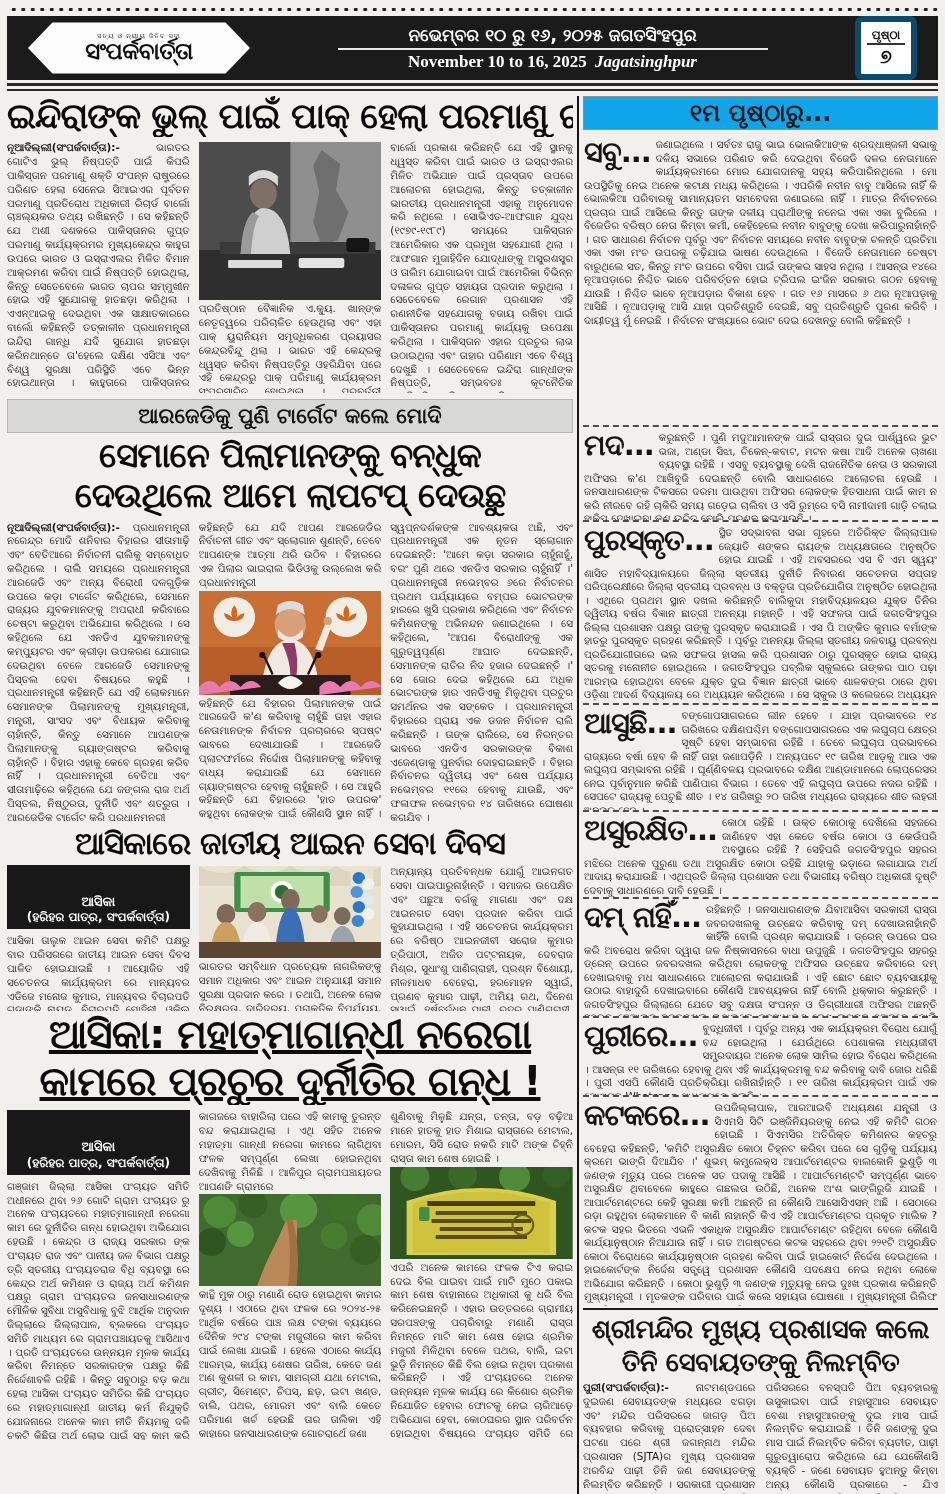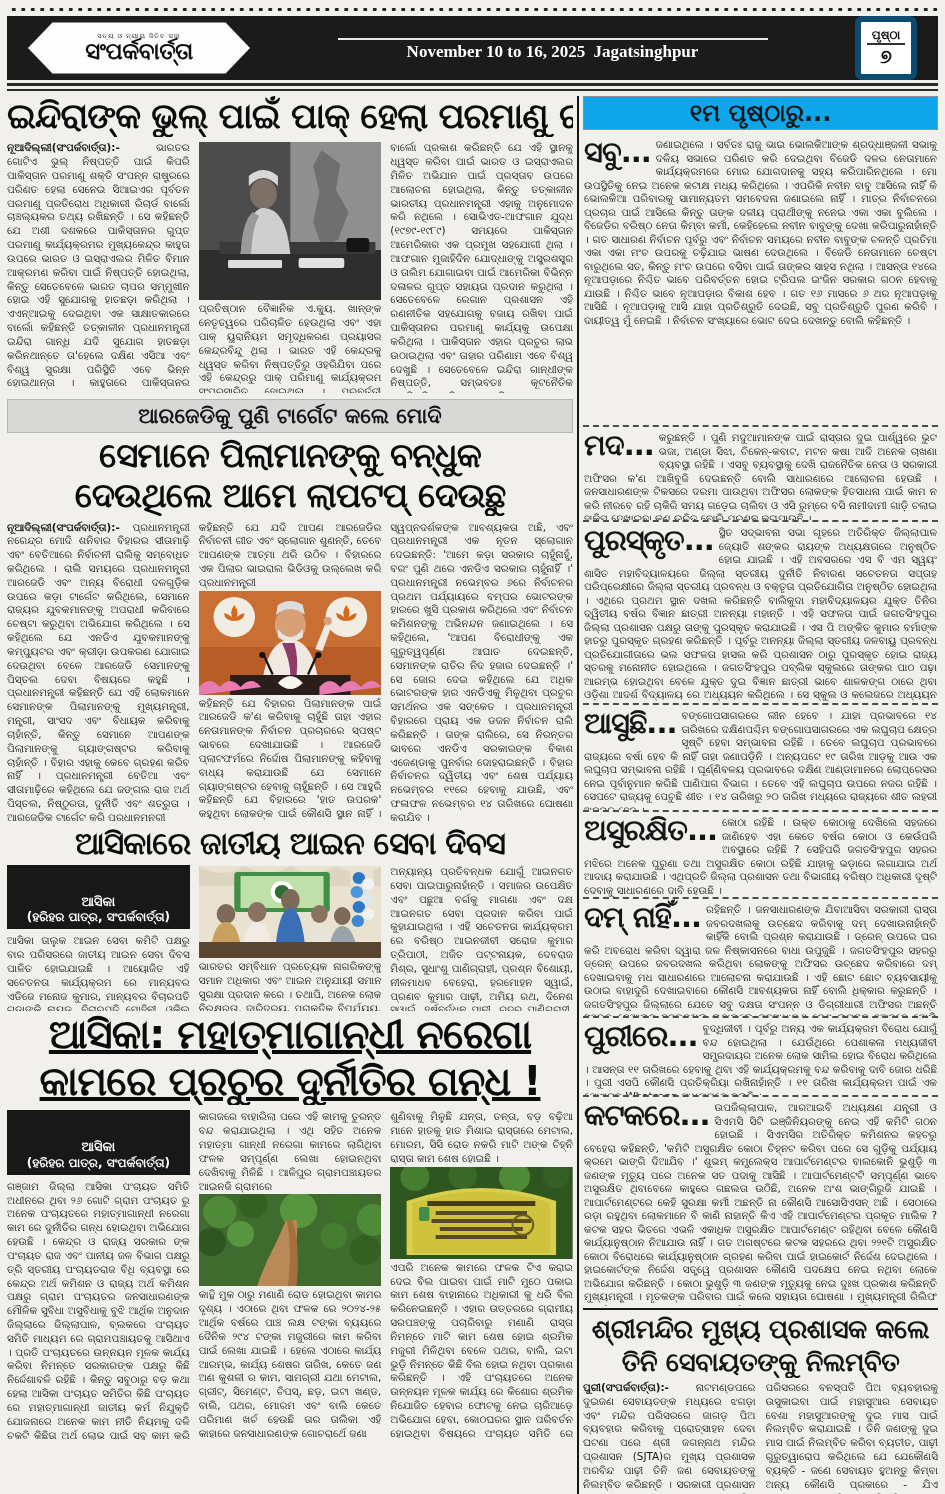--- a/index.html
+++ b/index.html
@@ -27,21 +27,21 @@
     clip-path:polygon(0% 50%,11% 3%,89% 3%,100% 50%,89% 97%,11% 97%);
     display:flex;flex-direction:column;align-items:center;justify-content:center;
     color:#0d0d0d;
   }
   .logo-tagline{font-size:6.5px;letter-spacing:1px;line-height:1;}
   .logo-name{font-size:23px;font-weight:800;line-height:1.05;letter-spacing:-0.5px;}
   .mast-center{flex:1;text-align:center;color:#fff;}
   .mast-date-od{font-size:17px;font-weight:700;white-space:nowrap;}
   .mast-rule{border-top:2px solid #e8e8e8;width:430px;margin:3px auto 2px auto;}
   .mast-date-en{font-family:"Liberation Serif","DejaVu Serif",serif;font-size:17px;font-weight:700;white-space:nowrap;}
-  .mast-date-en .place{margin-left:4px;}
+  .mast-date-en .place{margin-left:4px;font-style:italic;}
   .page-box{
     background:#fff;border:6px solid #0c4a6e;border-radius:7px;
     width:50px;height:52px;flex:0 0 auto;text-align:center;color:#111;
     display:flex;flex-direction:column;justify-content:center;
   }
   .page-box .lbl{font-size:12px;font-weight:700;border-bottom:2px solid #333;margin:0 6px;padding-bottom:1px;}
   .page-box .num{font-size:19px;font-weight:700;line-height:1.2;}
   .double-rule{border-top:3px solid #2a2a2a;border-bottom:2px solid #2a2a2a;height:3px;margin:3px 0 5px 0;}
   
   .content{display:flex;align-items:stretch;}
@@ -89,20 +89,21 @@
 <div class="page">
 
   <div class="dotrow"></div>
 
   <div class="masthead">
     <div class="logo-hex">
       <div class="logo-tagline">ସତ୍ୟ ଓ ନ୍ୟାୟ ଜିତିବ ସଦା</div>
       <div class="logo-name">ସଂପର୍କବାର୍ତ୍ତା</div>
     </div>
     <div class="mast-center">
+      <div class="mast-date-od">ନଭେମ୍ବର ୧୦ ରୁ ୧୬, ୨୦୨୫ ଜଗତସିଂହପୁର</div>
       <div class="mast-rule"></div>
       <div class="mast-date-en">
         <span>November 10 to 16, 2025</span>
         <span class="place">Jagatsinghpur</span>
       </div>
     </div>
     <div class="page-box">
       <div class="lbl">ପୃଷ୍ଠା</div>
       <div class="num">୭</div>
     </div>
@@ -240,21 +241,21 @@
         </div>
         <div class="art-cols" style="height:330px;margin-top:5px;">
           <div class="c">
             <div class="byline-box">
               <span class="b1">ଆସିକା</span>
               <span class="b2">(ହରିହର ପାତ୍ର, ସଂପର୍କବାର୍ତ୍ତା)</span>
             </div>
             <span>ଗଞ୍ଜାମ ଜିଲ୍ଲା ଆସିକା ପଂଚାୟତ ସମିତି ଅଧୀନରେ ଥିବା ୨୬ ଗୋଟି ଗ୍ରାମ ପଂଚାୟତ ରୁ ଅନେକ ପଂଚାୟତରେ ମହାତ୍ମାଗାନ୍ଧୀ ନରେଗା କାମ ରେ ଦୁର୍ନୀତିର ଗନ୍ଧ ହୋଇଥିବା ଅଭିଯୋଗ ହେଉଛି । କେନ୍ଦ୍ର ଓ ରାଜ୍ୟ ସରକାର ଙ୍କ ପଂଚାୟତ ରାଜ ଏବଂ ପାନୀୟ ଜଳ ବିଭାଗ ପକ୍ଷରୁ ତ୍ରି ସ୍ତରୀୟ ପଂଚାୟତରାଜ ବିଧି ବ୍ୟବସ୍ଥା ରେ କେନ୍ଦ୍ର ଅର୍ଥ କମିଶନ ଓ ରାଜ୍ୟ ଅର୍ଥ କମିଶନ ପକ୍ଷରୁ ଗ୍ରାମ ପଂଚାୟତର ଜନସାଧାରଣଙ୍କ ମୌଳିକ ସୁବିଧା ଅସୁବିଧାକୁ ବୁଝି ଆର୍ଥିକ ଅନୁଦାନ ଜିଲ୍ଲାରେ ଜିଲ୍ଲାପାଳ, ବ୍ଲକରେ ପଂଚାୟତ ସମିତି ମାଧ୍ୟମ ରେ ଗ୍ରାମପଞ୍ଚାୟତକୁ ଆସିଥାଏ । ପ୍ରତି ପଂଚାୟତରେ ଉନ୍ନୟନ ମୂଳକ କାର୍ଯ୍ୟ କରିବା ନିମନ୍ତେ ସରକାରଙ୍କ ପକ୍ଷରୁ କିଛି ନିର୍ଦ୍ଦେଶାବଳି ରହିଛି । କିନ୍ତୁ ସବୁଠାରୁ ବଡ଼ କଥା ହେଲା ଆସିକା ପଂଚାୟତ ସମିତିର କିଛି ପଂଚାୟତ ରେ ମହାତ୍ମାଗାନ୍ଧୀ ଜାତୀୟ କର୍ମ ନିଯୁକ୍ତି ଯୋଜନାରେ ଅନେକ କାମ ନୀତି ନିୟମକୁ ଦଳି ଚକଟି କିଛିତା ଅର୍ଥ ଲୋଭ ପାଇଁ ସବୁ କାମ କରି ଅଧିକାରୀ ପାଖରେ ଭଲ ଭଳିଆ ହୁଅନ୍ତି । ଗତ କିଛିଦିନ ତଳେ ବଡ଼ଖୋଲି ପଂଚାୟତ ରେ ବର୍ଷା ଉତୁରେ ଚାଲିଥିଲା ମହାତ୍ମା ଗାନ୍ଧୀ ନରେଗା କାର୍ଯ୍ୟ । ରାଜ୍ୟ ଓ ଜିଲ୍ଲା ଅଧିକାରୀଙ୍କୁ ଖୁସି କରିବା ପାଇଁ ଅମୃତ ସରୋବର ନାମ ରେ ହେଉଥିଲା କାର୍ଯ୍ୟ । ଖବର</span>
           </div>
           <div class="c">
-            <span>କାଗଜରେ ବାହାରିଲା ପରେ ଏହି କାମକୁ ତୁରନ୍ତ ବନ୍ଦ କରାଯାଇଥିଲା । ଏଥି ସହିତ ଅନେକ ମହାତ୍ମା ଗାନ୍ଧୀ ନରେଗା କାମରେ ଲାଗିଥିବା ଫଳକ ସମ୍ପୂର୍ଣ୍ଣ ଲେଖା ହୋଇନଥିବା ଦେଖିବାକୁ ମିଳିଛି । ଆଳିପୁର ଗ୍ରାମପଞ୍ଚାୟତର ଆଇନଜି ଗ୍ରାମରେ</span>
+            <span>କାଗଜରେ ବାହାରିଲା ପରେ ଏହି କାମକୁ ତୁରନ୍ତ ବନ୍ଦ କରାଯାଇଥିଲା । ଏଥି ସହିତ ଅନେକ ମହାତ୍ମା ଗାନ୍ଧୀ ନରେଗା କାମରେ ଲାଗିଥିବା ଫଳକ ସମ୍ପୂର୍ଣ୍ଣ ଲେଖା ହୋଇନଥିବା ଦେଖିବାକୁ ମିଳିଛି । ଆଳିପୁର ଗ୍ରାମପଞ୍ଚାୟତର ଆପଣଙି ଗ୍ରାମରେ</span>
             <svg class="photo" viewBox="0 0 176 92" width="176" height="92" preserveAspectRatio="none">
               <rect width="176" height="92" fill="#3f6b2e"></rect>
               <circle cx="20" cy="18" r="16" fill="#4f8a39"></circle>
                 <circle cx="52" cy="10" r="14" fill="#356024"></circle>
               <circle cx="96" cy="16" r="18" fill="#58953f"></circle>
                 <circle cx="140" cy="12" r="16" fill="#3d7029"></circle>
               <circle cx="168" cy="26" r="16" fill="#4f8a39"></circle>
                 <circle cx="12" cy="48" r="14" fill="#2f5520"></circle>
               <circle cx="160" cy="56" r="15" fill="#356024"></circle>
                 <circle cx="40" cy="40" r="13" fill="#58953f"></circle>

